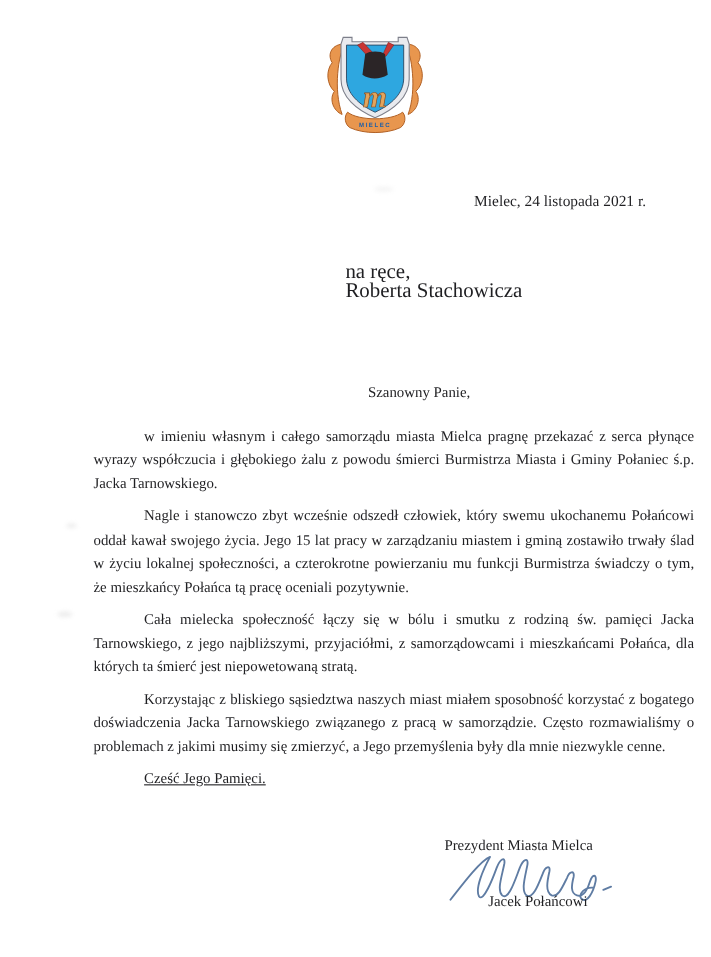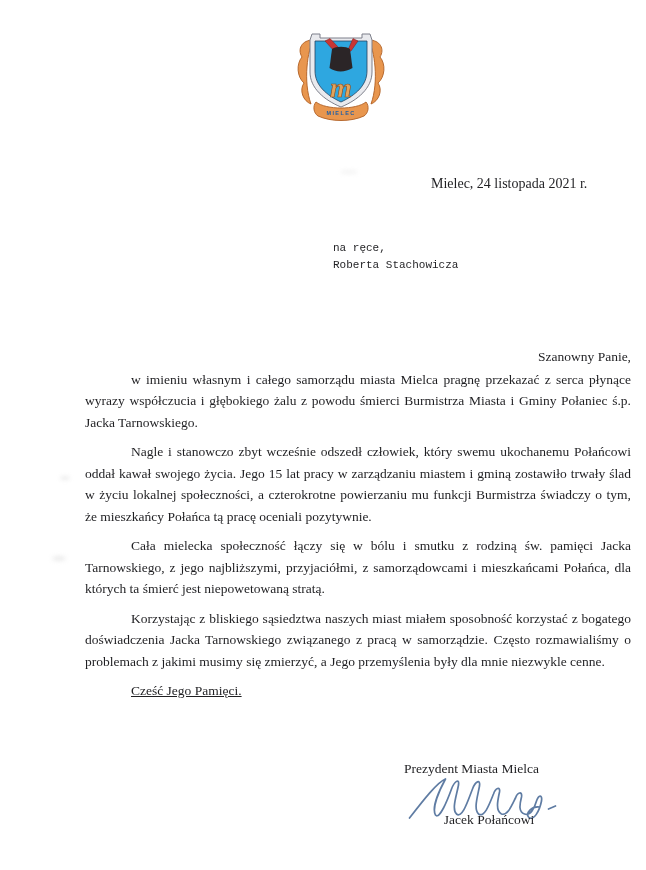--- a/index.html
+++ b/index.html
@@ -27,29 +27,29 @@
   .banner    { fill: var(--crest-orange); stroke: var(--crest-orange-dark); stroke-width: 0.9; }
   .banner-txt{ fill: var(--banner-text); font-family: "Liberation Sans", sans-serif;
                font-size: 5.5px; letter-spacing: 1.4px; font-weight: bold; }
 
   
   .date {
     position: absolute; left: 431px; top: 176px;
     font-size: 14px;
   }
   .addressee {
-    position: absolute; left: 333px; top: 240px;
-    font-size: 11px; line-height: 16.5px; font-family: Liberation Mono, monospace;
+    position: absolute; left: 314px; top: 240px;
+    font-size: 19px; line-height: 16.5px;
   }
   .letter-body {
     position: absolute; left: 85px; top: 346px; width: 546px;
     font-size: 13.5px; line-height: 21.5px; text-align: justify;
   }
   .letter-body p { margin: 0 0 8px 0; text-indent: 46px; }
-  .letter-body p.salutation { margin-bottom: 1px; text-align: right; }
+  .letter-body p.salutation { margin-bottom: 18px; text-align: center; }
   .letter-body p.closing    { text-align: left; margin-bottom: 0; text-decoration: underline; }
 
   
   .sig { position: absolute; left: 404px; top: 761px; width: 170px; height: 72px; font-size: 13.5px; }
   .sig-title { text-align: left; white-space: nowrap; }
   .sig-svg   { position: absolute; left: 0; top: 11px; width: 158px; height: 50px; }
   .sig-svg path { stroke: var(--ink); fill: none; stroke-width: 1.7;
                   stroke-linecap: round; stroke-linejoin: round; }
   .sig-name  { position: absolute; left: 0; top: 51px; width: 100%; text-align: center; white-space: nowrap; }
 

